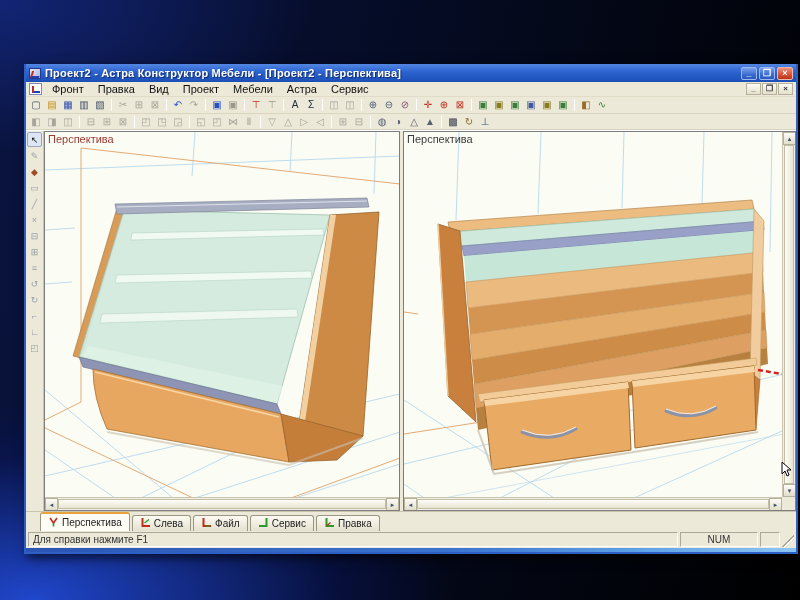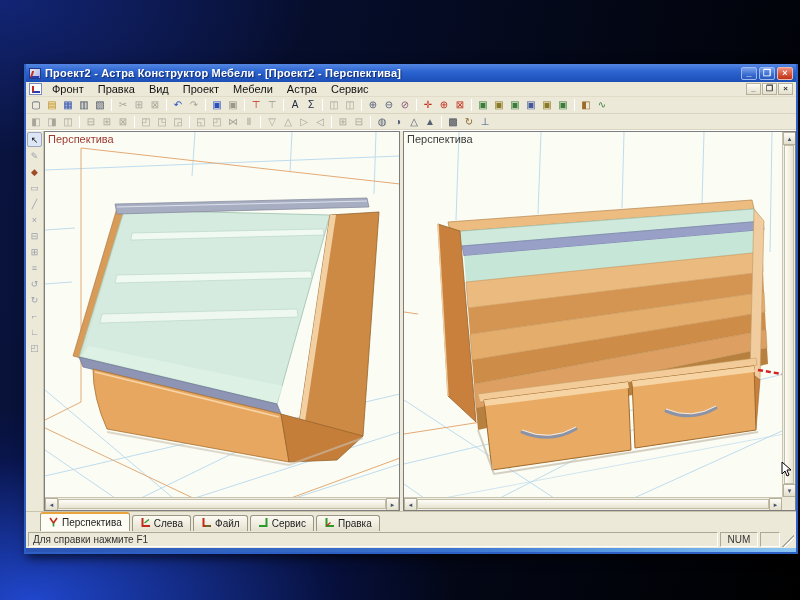--- a/index.html
+++ b/index.html
@@ -92,21 +92,21 @@
     margin-right:2px; font-size:10px; color:#222; background:linear-gradient(#fcfaf2,#e5e1d0);
     border:1px solid #9a9684; border-bottom:none; border-radius:3px 3px 0 0; cursor:default; }
   .tab.active { height:19px; background:#fdfcf5; border-top:2px solid #e8a33d; font-weight:normal; }
 
   
   .statusbar { height:17px; background:#ece9d8; display:flex; align-items:stretch; gap:2px;
     padding:1px 2px; font-size:10px; color:#333; flex:0 0 auto; }
   .scell { border:1px solid; border-color:#aca899 #fff #fff #aca899; display:flex;
     align-items:center; padding:0 4px; }
   .scell.grow { flex:1; }
-  .scell.num { width:38px; justify-content:center; }
+  .scell.num { width:78px; justify-content:center; }
   .scell.blank { width:20px; }
   .grip { width:12px; background:
     linear-gradient(135deg, transparent 55%, #aca899 55%, #aca899 62%, #fff 62%, #fff 70%, transparent 70%); }
 
   
   .bottomedge { height:4px; background:linear-gradient(90deg,#2a55b4,#3b74d0 55%,#5fa2e6 80%,#8cc6f4); flex:0 0 auto; }
 </style>
 </head>
 <body>
 

